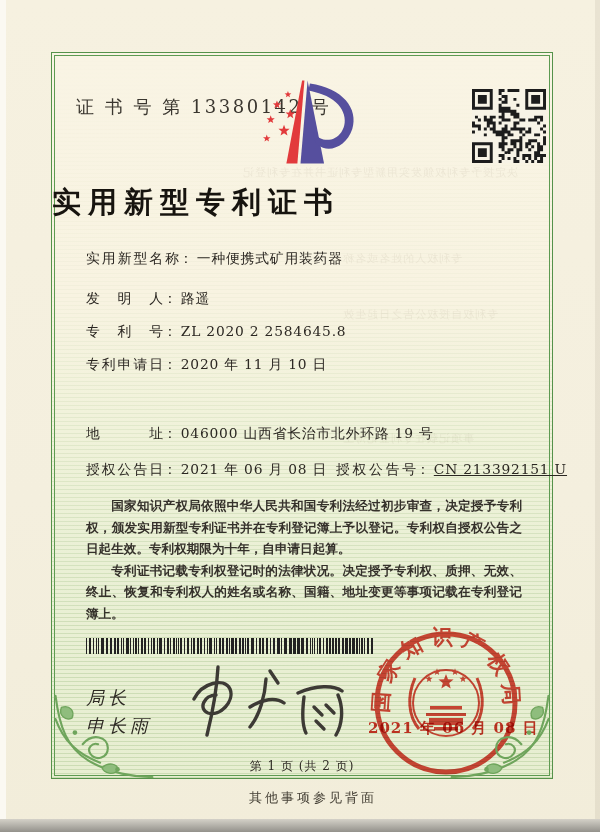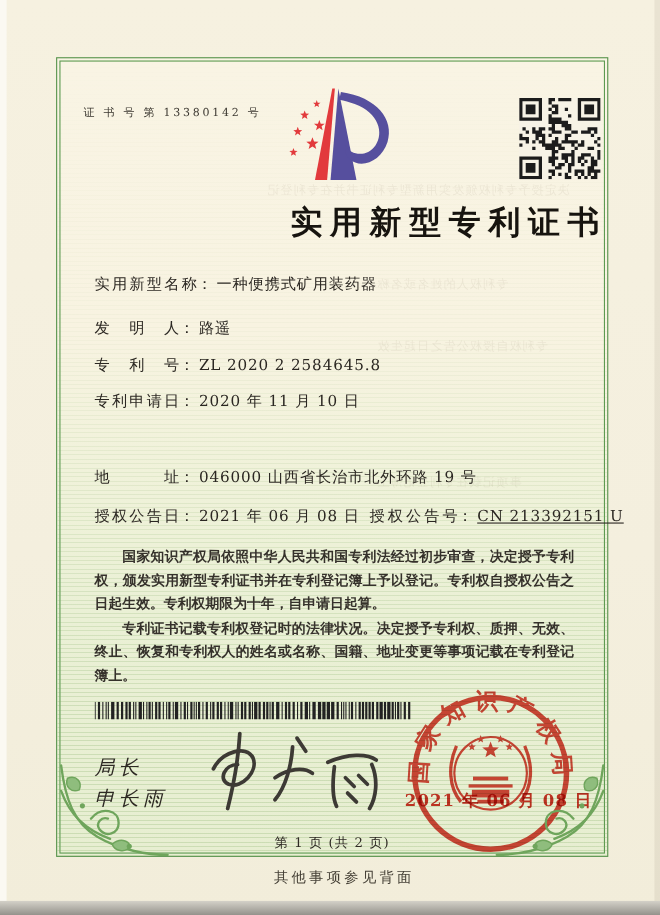--- a/index.html
+++ b/index.html
@@ -19,24 +19,24 @@
     border:1.6px solid #55924a;box-sizing:border-box;
     background:linear-gradient(180deg,#f9f4e4 0%,#f8f3e1 34%,#f0f2da 52%,#eaf0d5 70%,#e7eed1 100%);
   }
   .cert::before{content:'';position:absolute;inset:2px;border:1px solid #5d9a51;pointer-events:none;}
   .guilloche{
     position:absolute;inset:0;pointer-events:none;
     background:repeating-linear-gradient(0deg,rgba(122,168,94,.25) 0 1px,transparent 1px 4px);
     -webkit-mask-image:linear-gradient(180deg,transparent 0%,rgba(0,0,0,.18) 35%,rgba(0,0,0,.65) 62%,#000 85%);
     mask-image:linear-gradient(180deg,transparent 0%,rgba(0,0,0,.18) 35%,rgba(0,0,0,.65) 62%,#000 85%);
   }
-  .cert-no{position:absolute;left:24px;top:42px;font-size:10px;letter-spacing:2.5px;color:#3a362f;}
+  .cert-no{position:absolute;left:24px;top:42px;font-size:18px;letter-spacing:2.5px;color:#3a362f;}
   .logo{position:absolute;left:195px;top:18px;width:118px;height:102px;}
   .qr{position:absolute;left:420px;top:36px;width:74px;height:74px;background:#f6f2e4;}
-  .title{position:absolute;left:0;top:130px;width:100%;text-align:right;
+  .title{position:absolute;left:0;top:130px;width:100%;text-align:left;
     font-size:29px;font-weight:bold;letter-spacing:7px;color:#17140f;}
   .frow{position:absolute;left:34px;width:460px;font-size:13.8px;white-space:nowrap;color:#2b2722;}
   .flabel{display:inline-block;width:77px;text-align:justify;text-align-last:justify;vertical-align:bottom;}
   .flabel.wide{width:93px;}
   .fcolon{display:inline-block;margin-right:4px;}
   .fvalue{letter-spacing:.8px;}
   .pair2{position:absolute;left:250px;top:0;text-decoration:underline;}
   .pair2 .flabel{width:80px;}
   .body-text{position:absolute;left:34px;top:442px;width:436px;font-size:12.6px;
     line-height:21.5px;text-align:justify;color:#35312b;font-weight:bold;}

